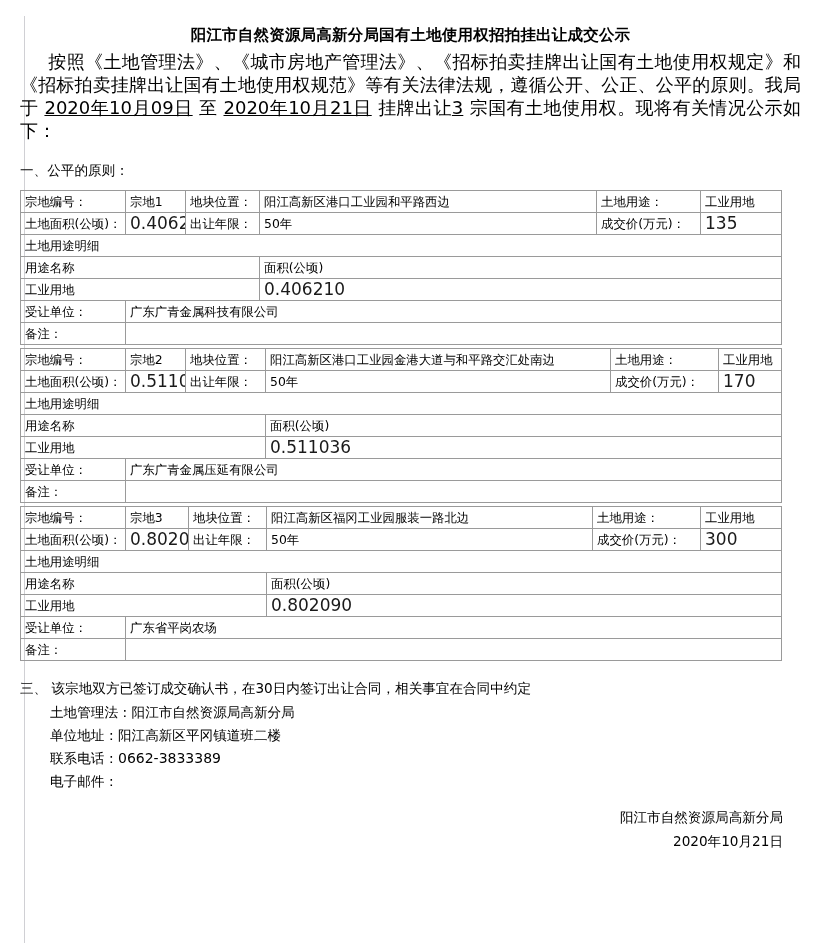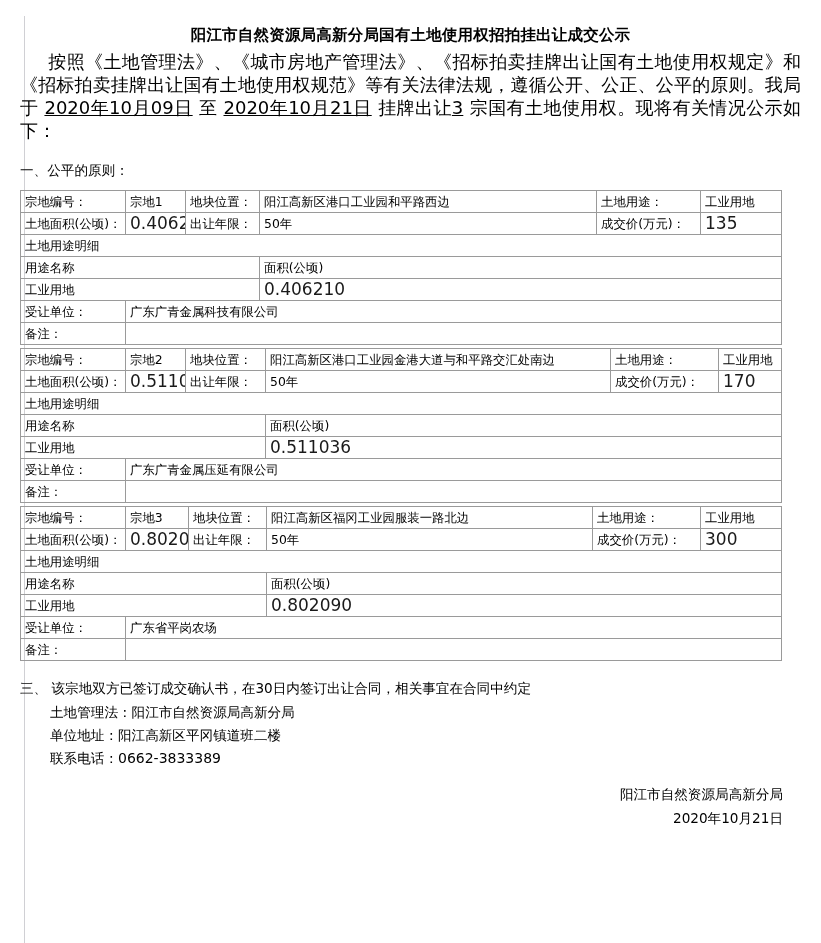--- a/index.html
+++ b/index.html
@@ -269,20 +269,21 @@
       </table>
 
 
     <div class="sec-p">三、 该宗地双方已签订成交确认书，在30日内签订出让合同，相关事宜在合同中约定</div>
 
 
     <div class="contact-block">
       <div class="contact-line"><span>土地管理法：</span><span>阳江市自然资源局高新分局</span></div>
       <div class="contact-line"><span>单位地址：</span><span>阳江高新区平冈镇道班二楼</span></div>
       <div class="contact-line"><span>联系电话：</span><span class="vsmall">0662-3833389</span></div>
+      <div class="contact-line"><span>电子邮件：</span><span></span></div>
     </div>
 
     <div class="signature">
       <div>阳江市自然资源局高新分局</div>
       <div>2020年10月21日</div>
     </div>
 
   </div>
 </div>
 

